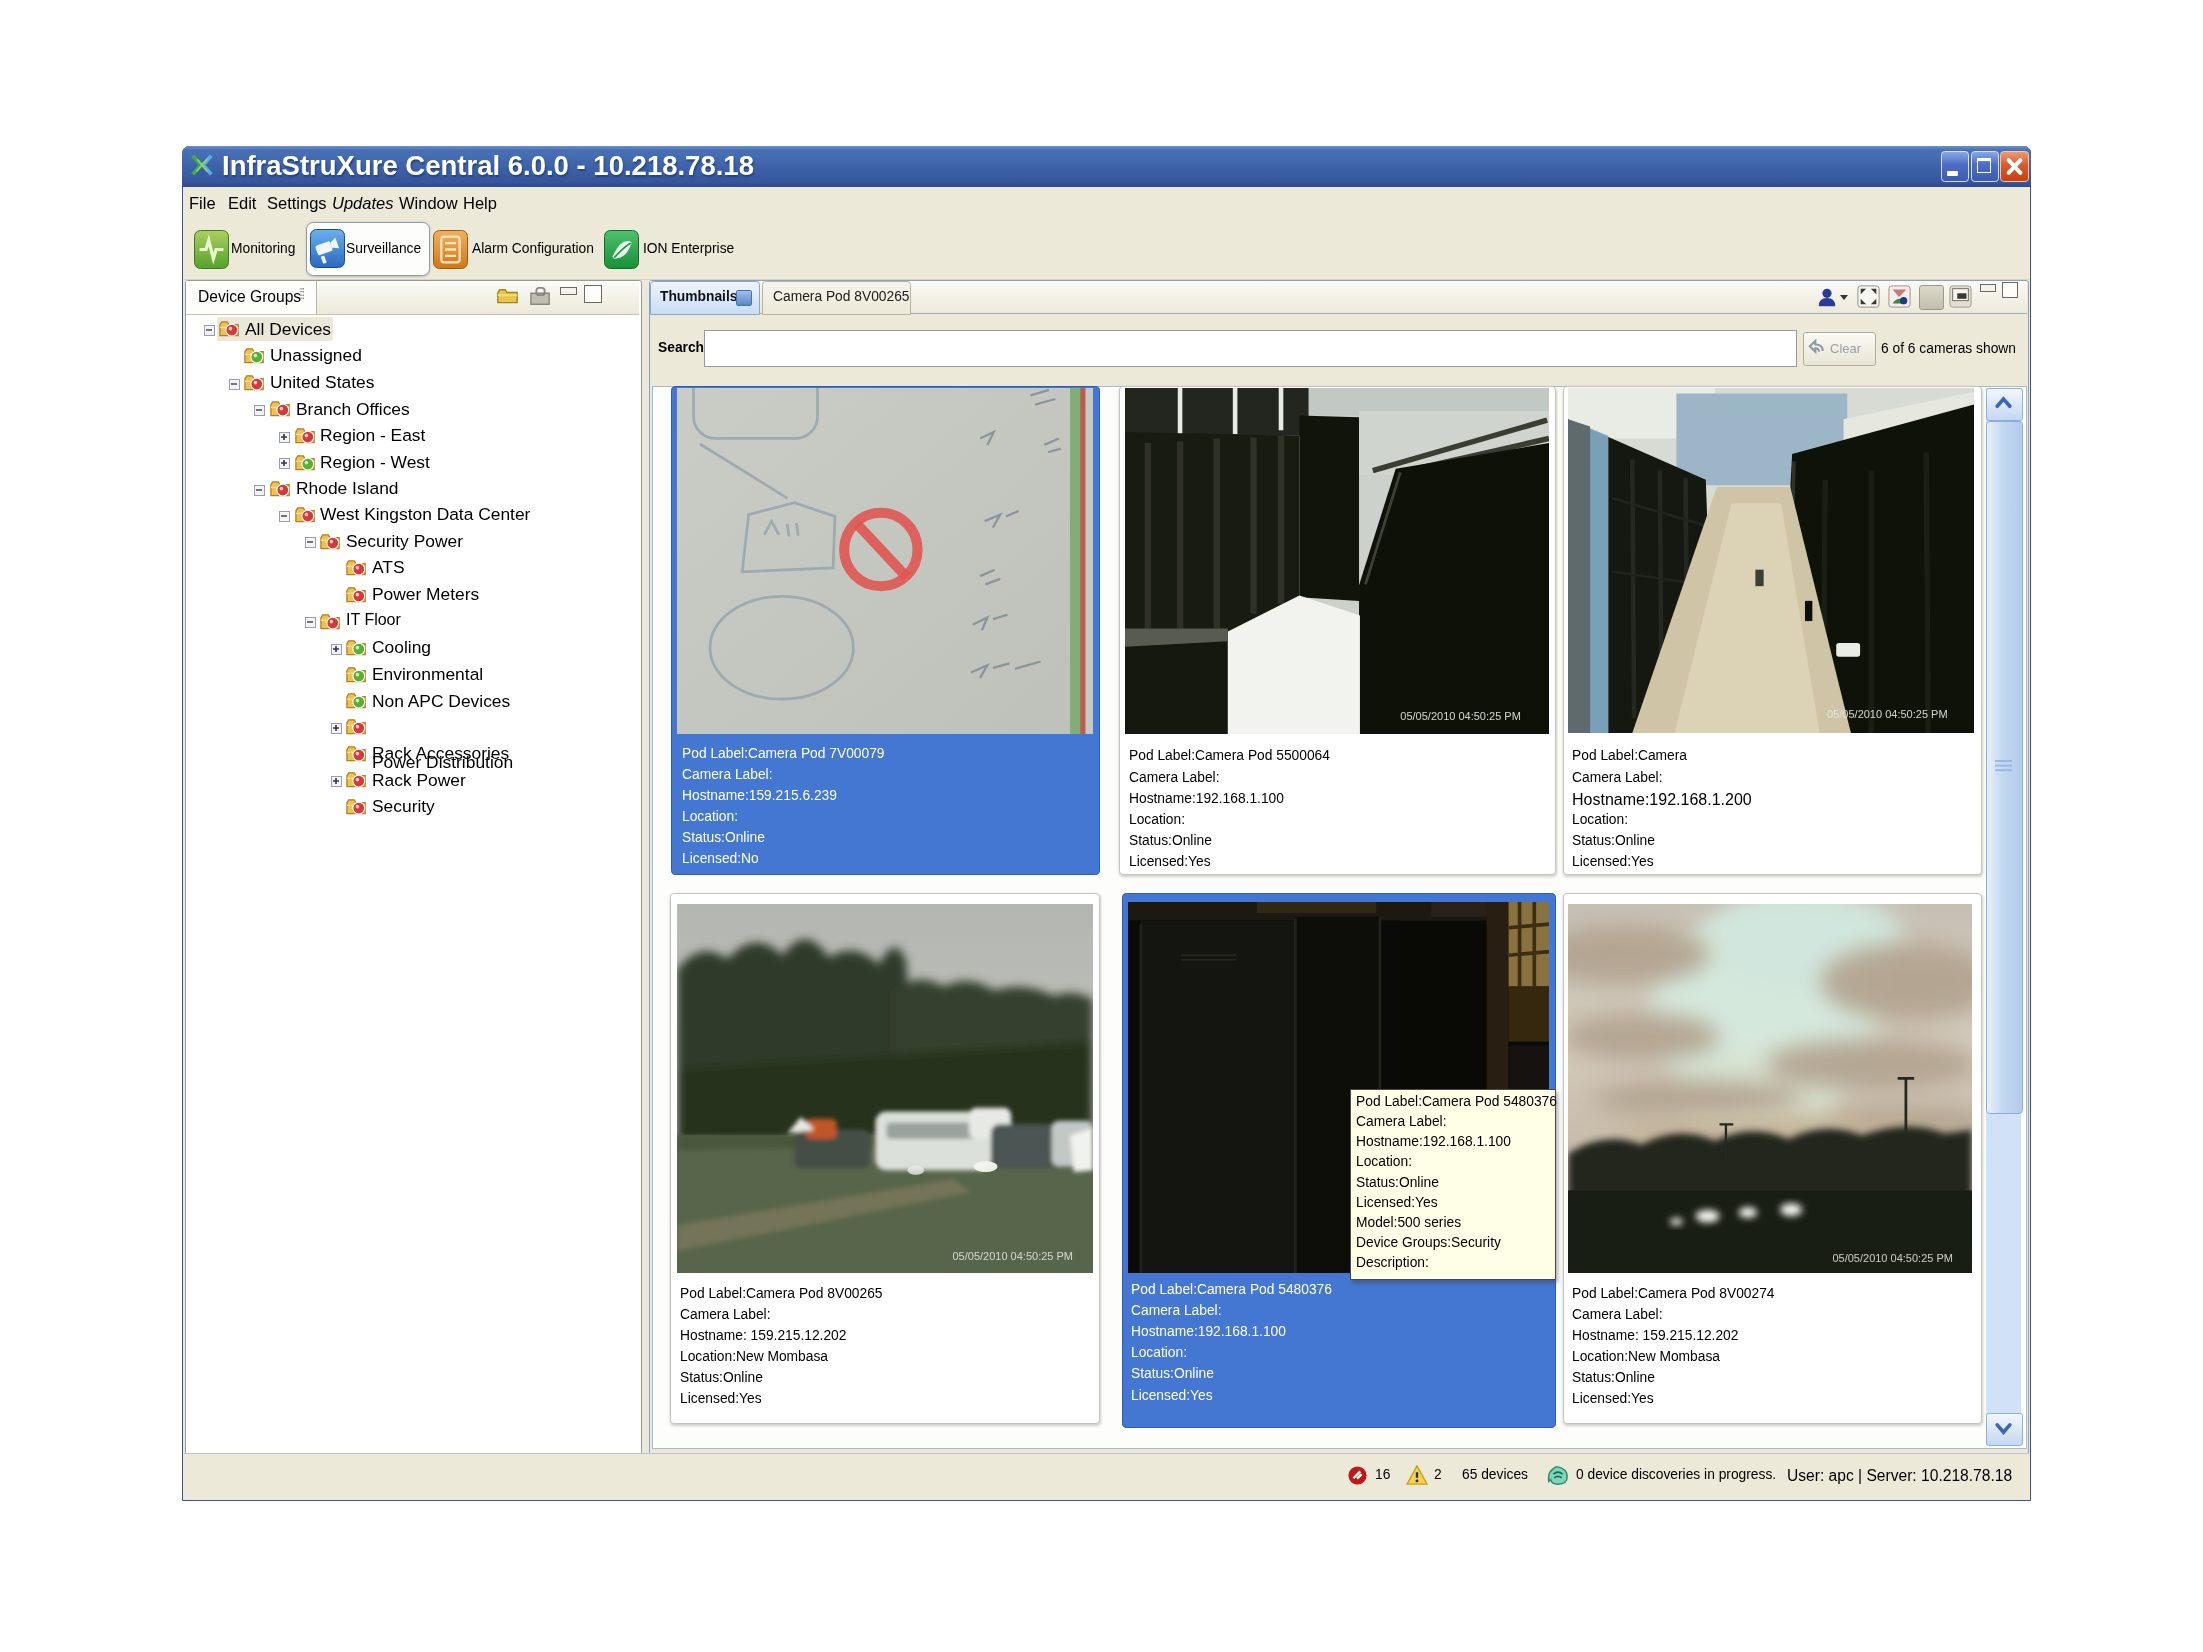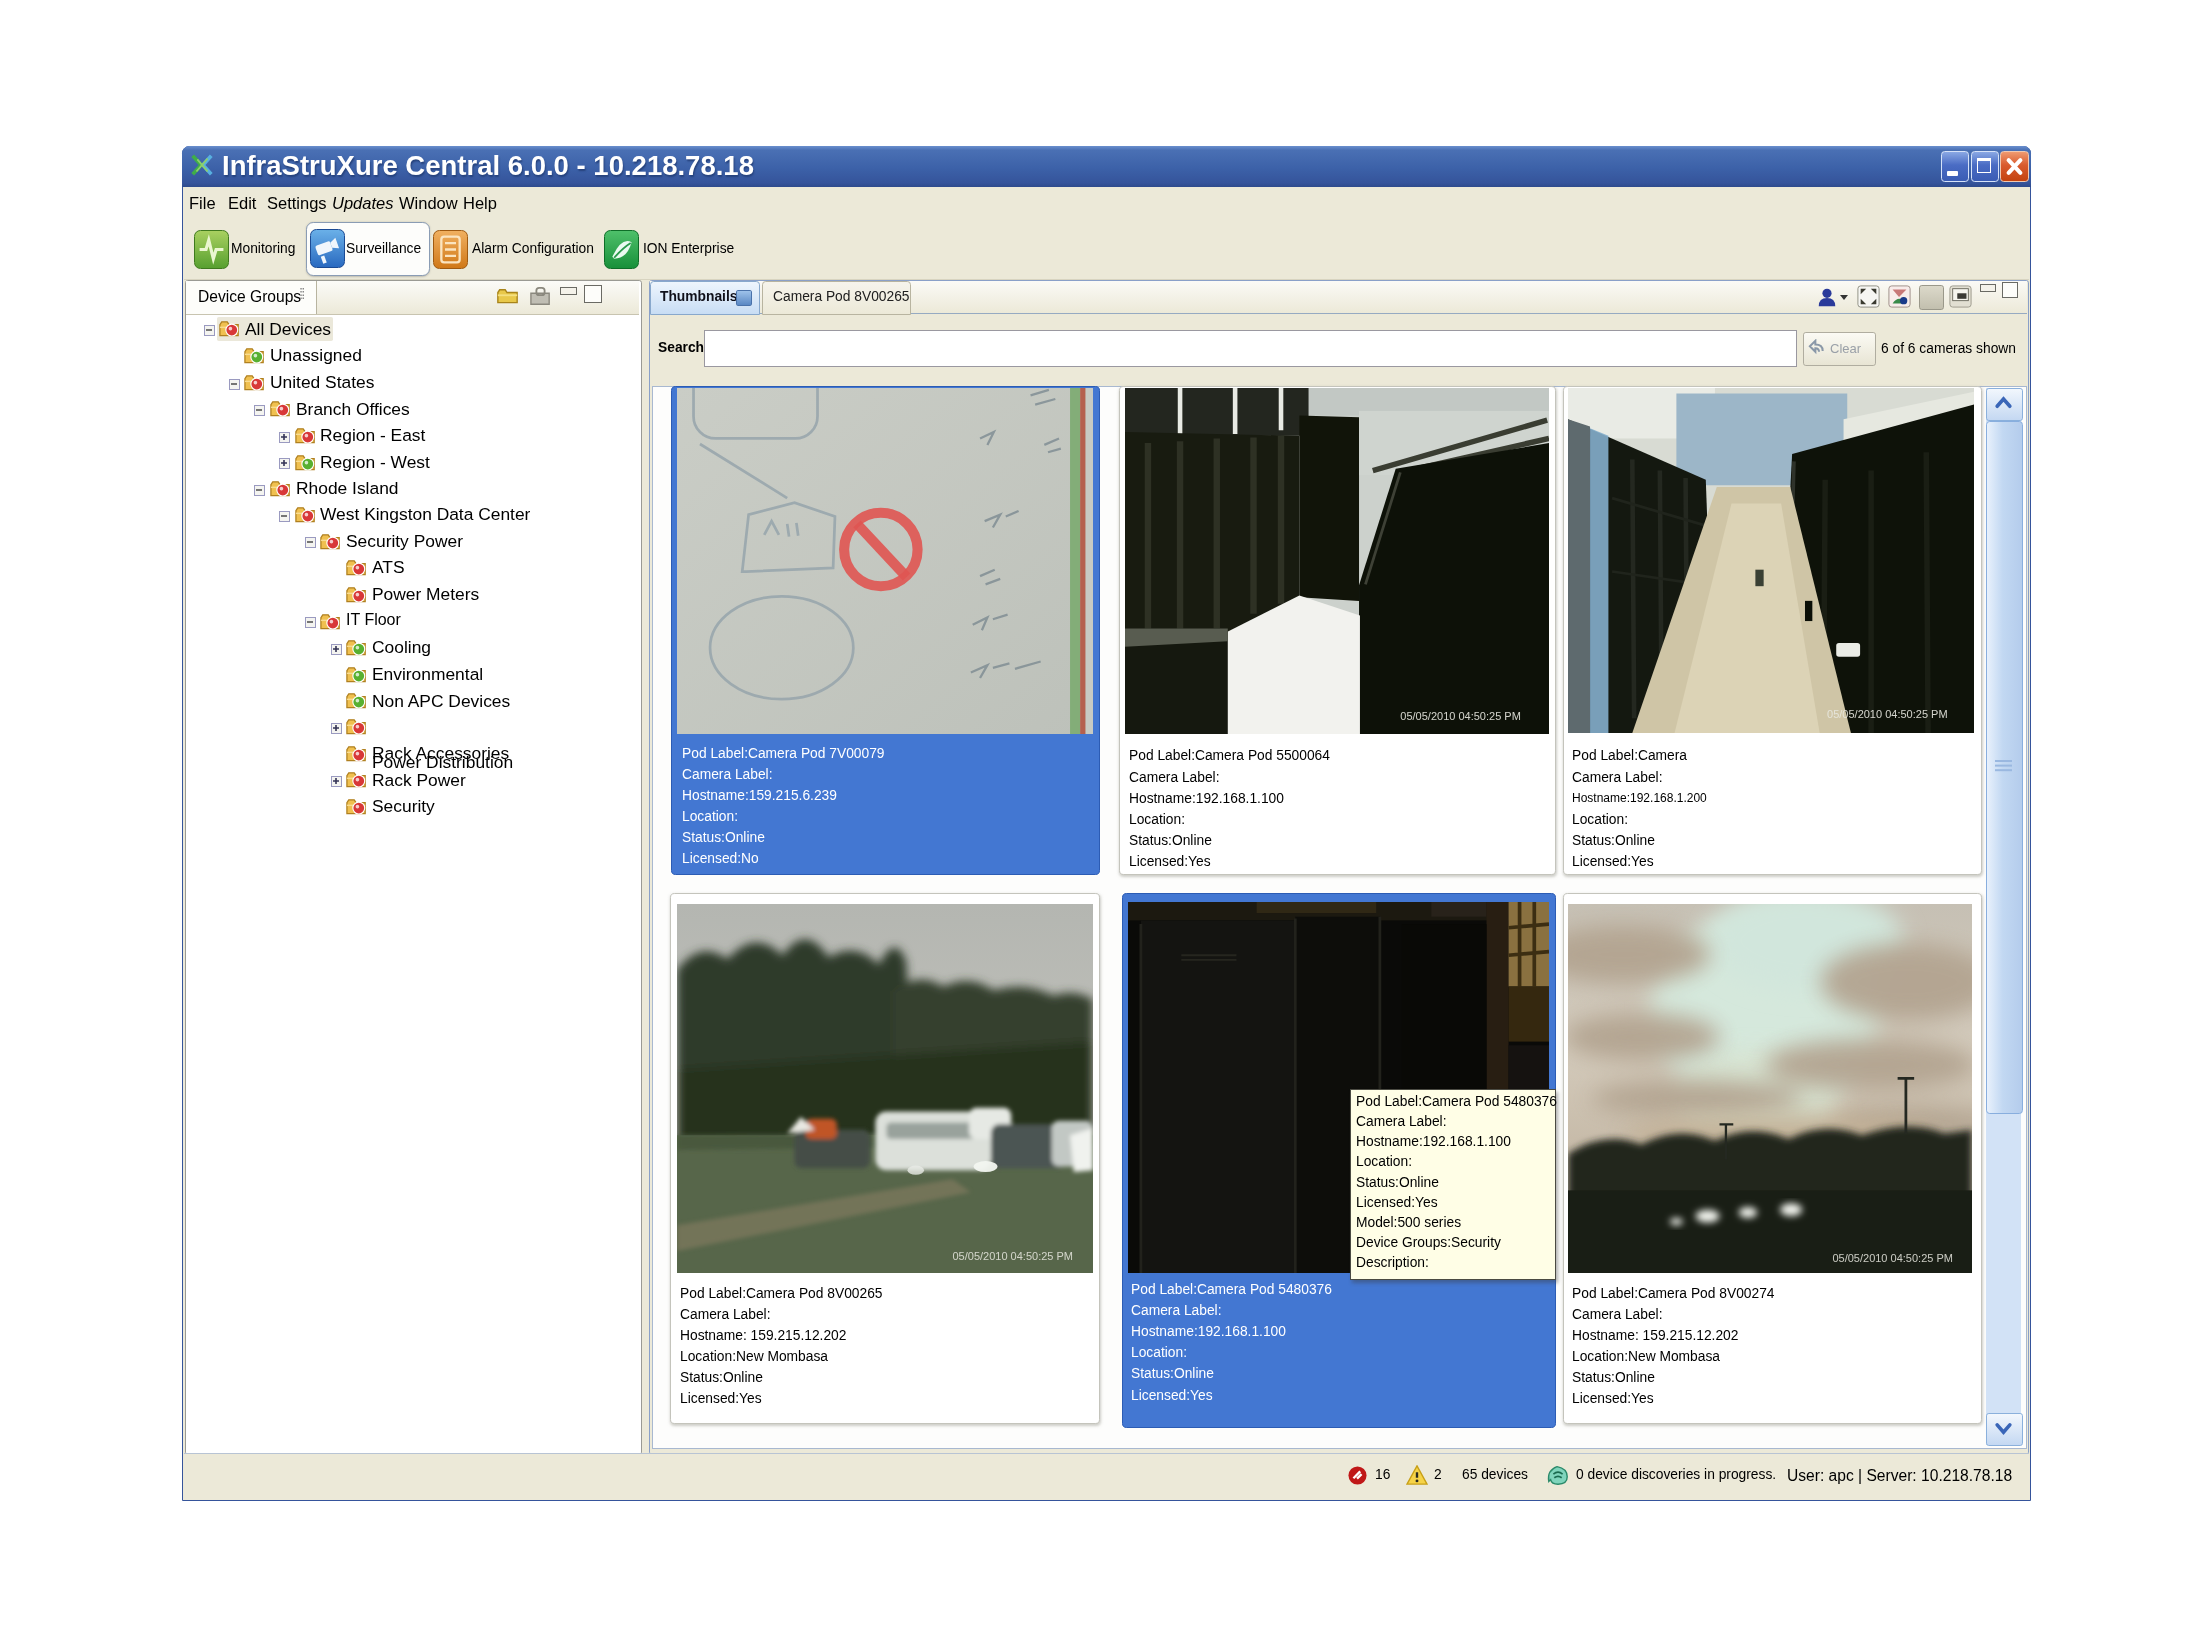--- a/index.html
+++ b/index.html
@@ -404,21 +404,21 @@
 <path d="M280,100 L278,376 M330,90 L330,376 M390,70 L392,376" stroke="#1a1e14" stroke-width="6"></path>
 <polygon points="162,108 242,108 308,376 70,376" fill="#cfc5a6"></polygon>
 <polygon points="178,126 232,126 274,376 116,376" fill="#dcd3b6"></polygon>
 <rect x="204" y="198" width="9" height="18" fill="#3a4034"></rect>
 <rect x="292" y="278" width="26" height="15" fill="#eaece6" rx="3"></rect>
 <rect x="258" y="232" width="8" height="22" fill="#0a0e06"></rect>
 <text x="282" y="360" font-family="Liberation Sans" font-size="12" fill="#e8e8e0" opacity="0.9">05/05/2010 04:50:25 PM</text>
 </svg></div>
 <div class="txt" style="left:1572px;top:748px;font-size:13.8px;color:#000;">Pod Label:Camera</div>
 <div class="txt" style="left:1572px;top:770px;font-size:13.8px;color:#000;">Camera Label:</div>
-<div class="txt" style="left:1572px;top:791px;font-size:12px;color:#000;">Hostname:192.168.1.200</div>
+<div class="txt" style="left:1572px;top:791px;font-size:16px;color:#000;">Hostname:192.168.1.200</div>
 <div class="txt" style="left:1572px;top:812px;font-size:13.8px;color:#000;">Location:</div>
 <div class="txt" style="left:1572px;top:833px;font-size:13.8px;color:#000;">Status:Online</div>
 <div class="txt" style="left:1572px;top:854px;font-size:13.8px;color:#000;">Licensed:Yes</div>
 <div class="abs" style="left:670px;top:893px;width:428px;height:529px;background:#fff;border:0.9px solid #c4c4bc;border-radius:4.6px;box-shadow:0.9px 1.8px 2.8px rgba(160,160,150,.5);"></div>
 <div class="abs" style="left:677px;top:904px;"><svg width="416" height="369" viewBox="0 0 453 402" preserveAspectRatio="none">
 <defs>
 <linearGradient id="sky4" x1="0" y1="0" x2="0" y2="1">
           <stop offset="0" stop-color="#b4b6b1"></stop>
           <stop offset="1" stop-color="#cccbc3"></stop>
         </linearGradient>

